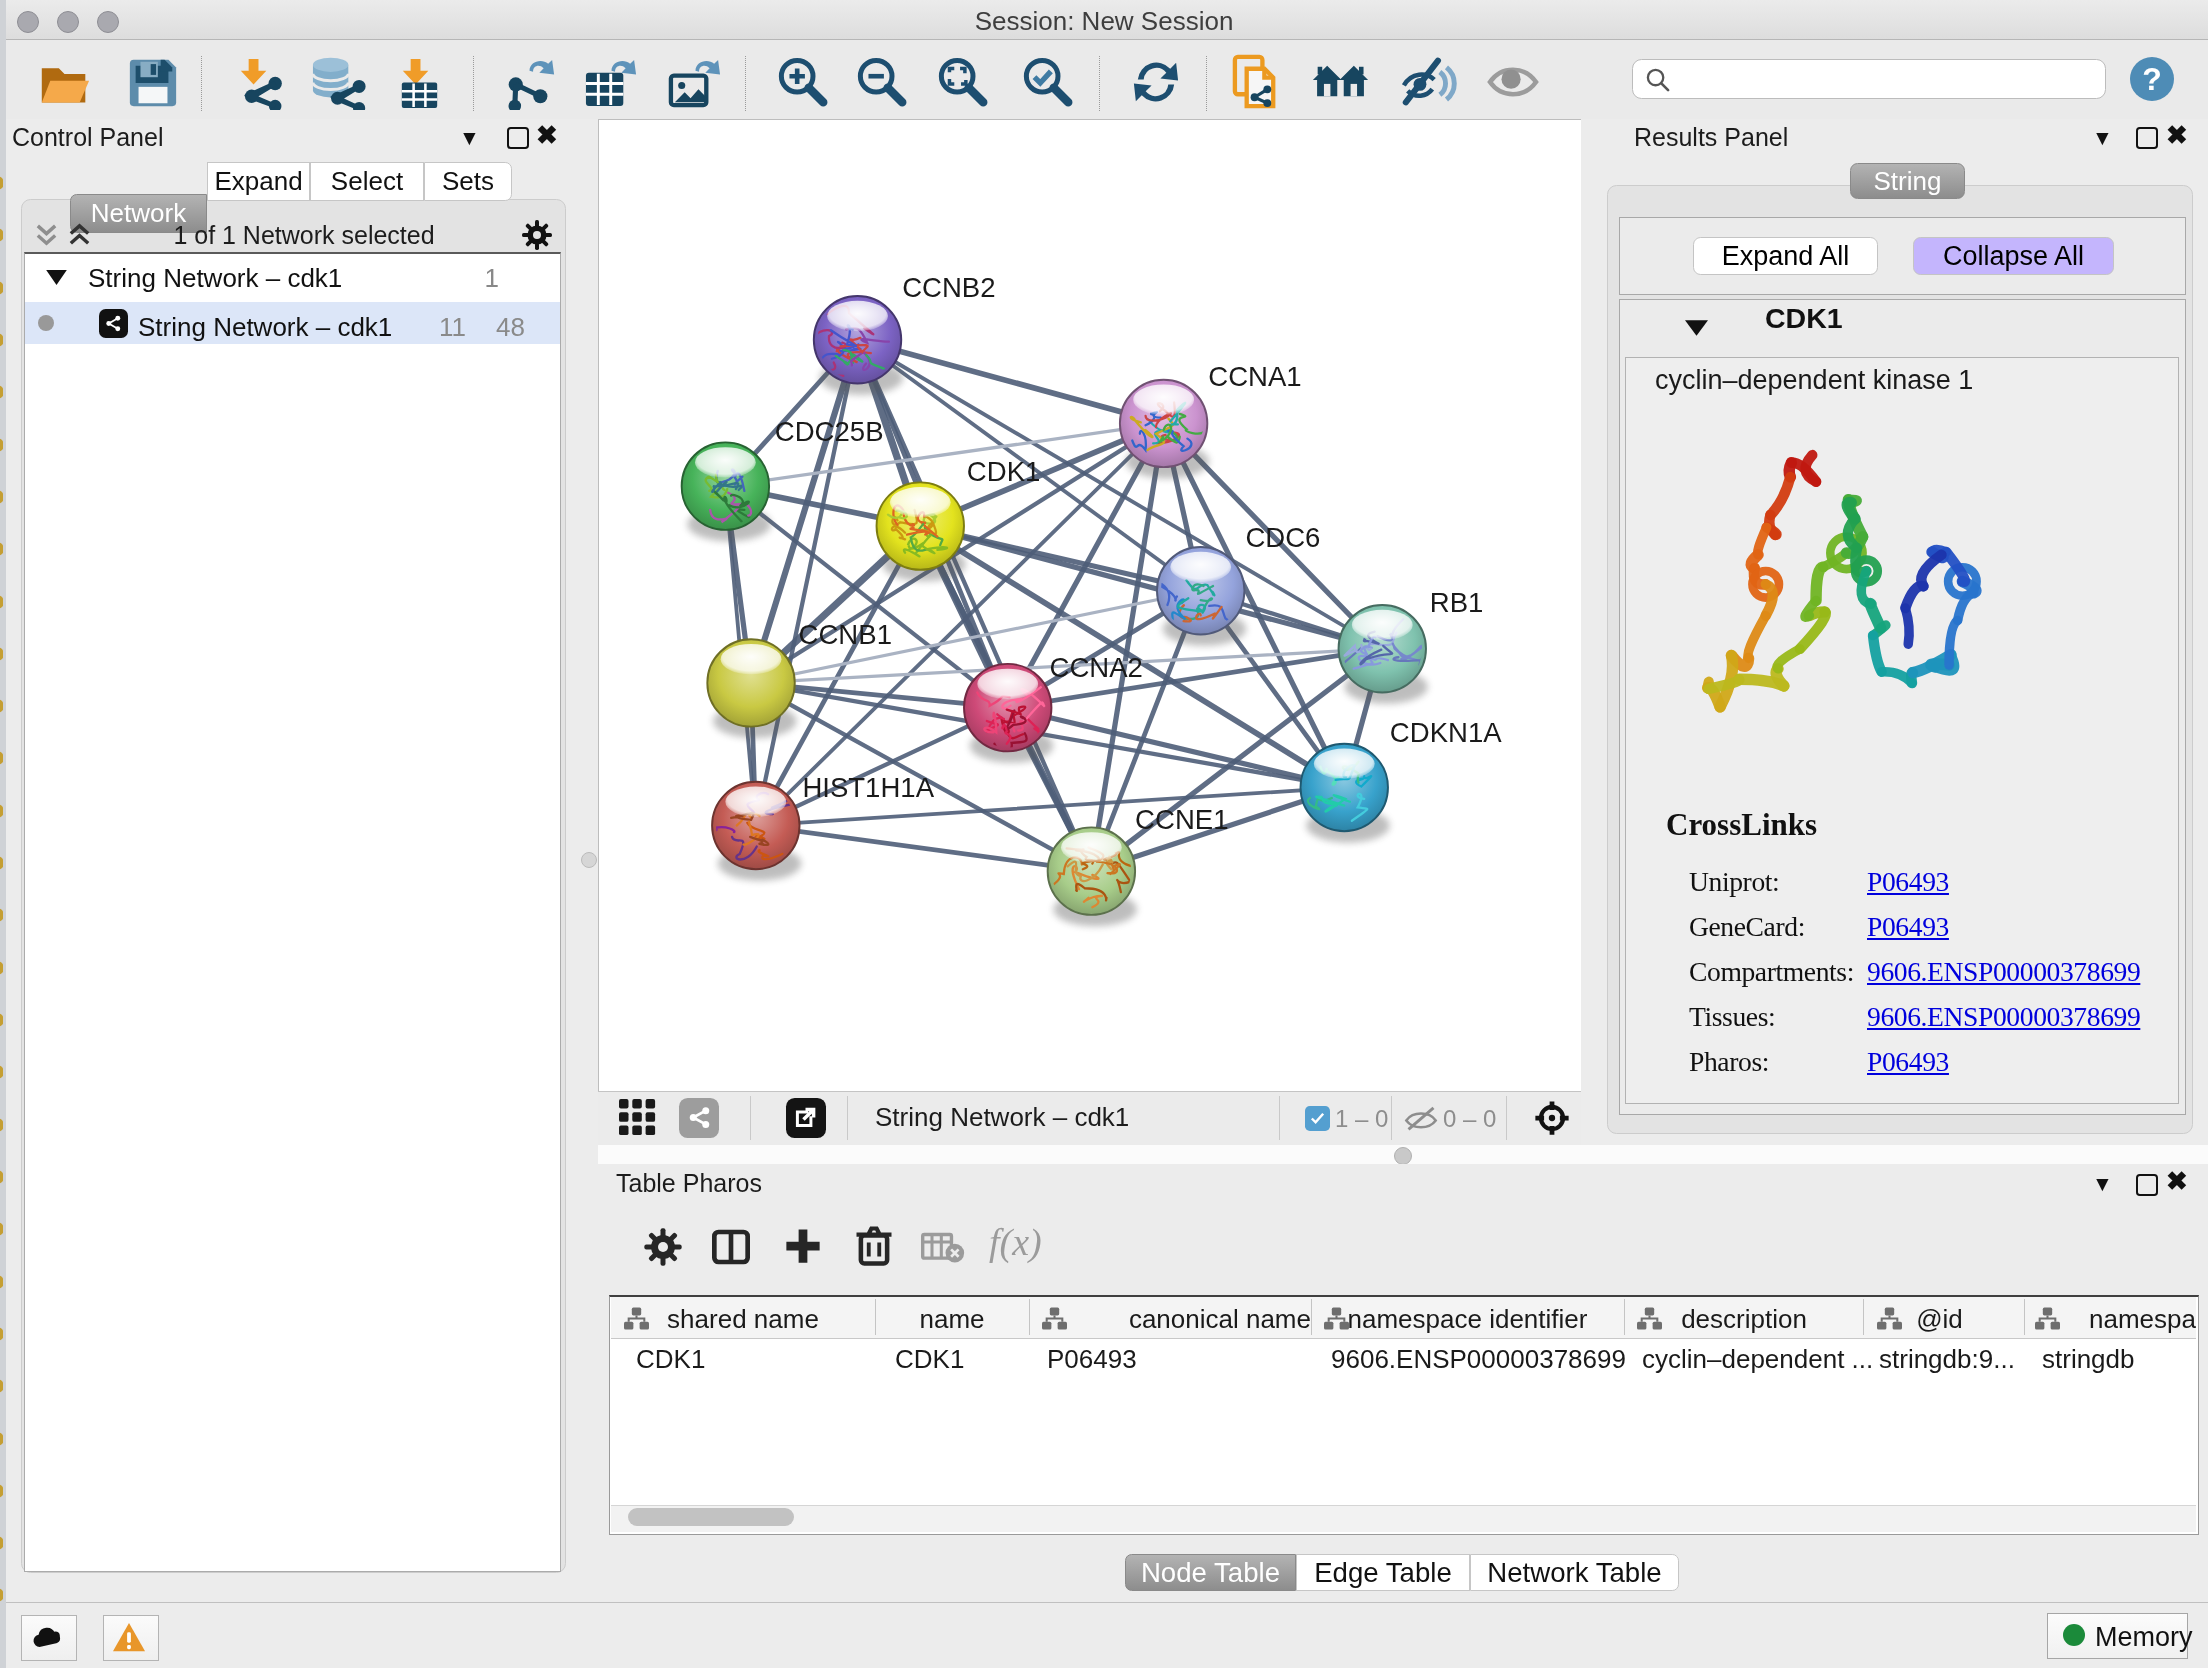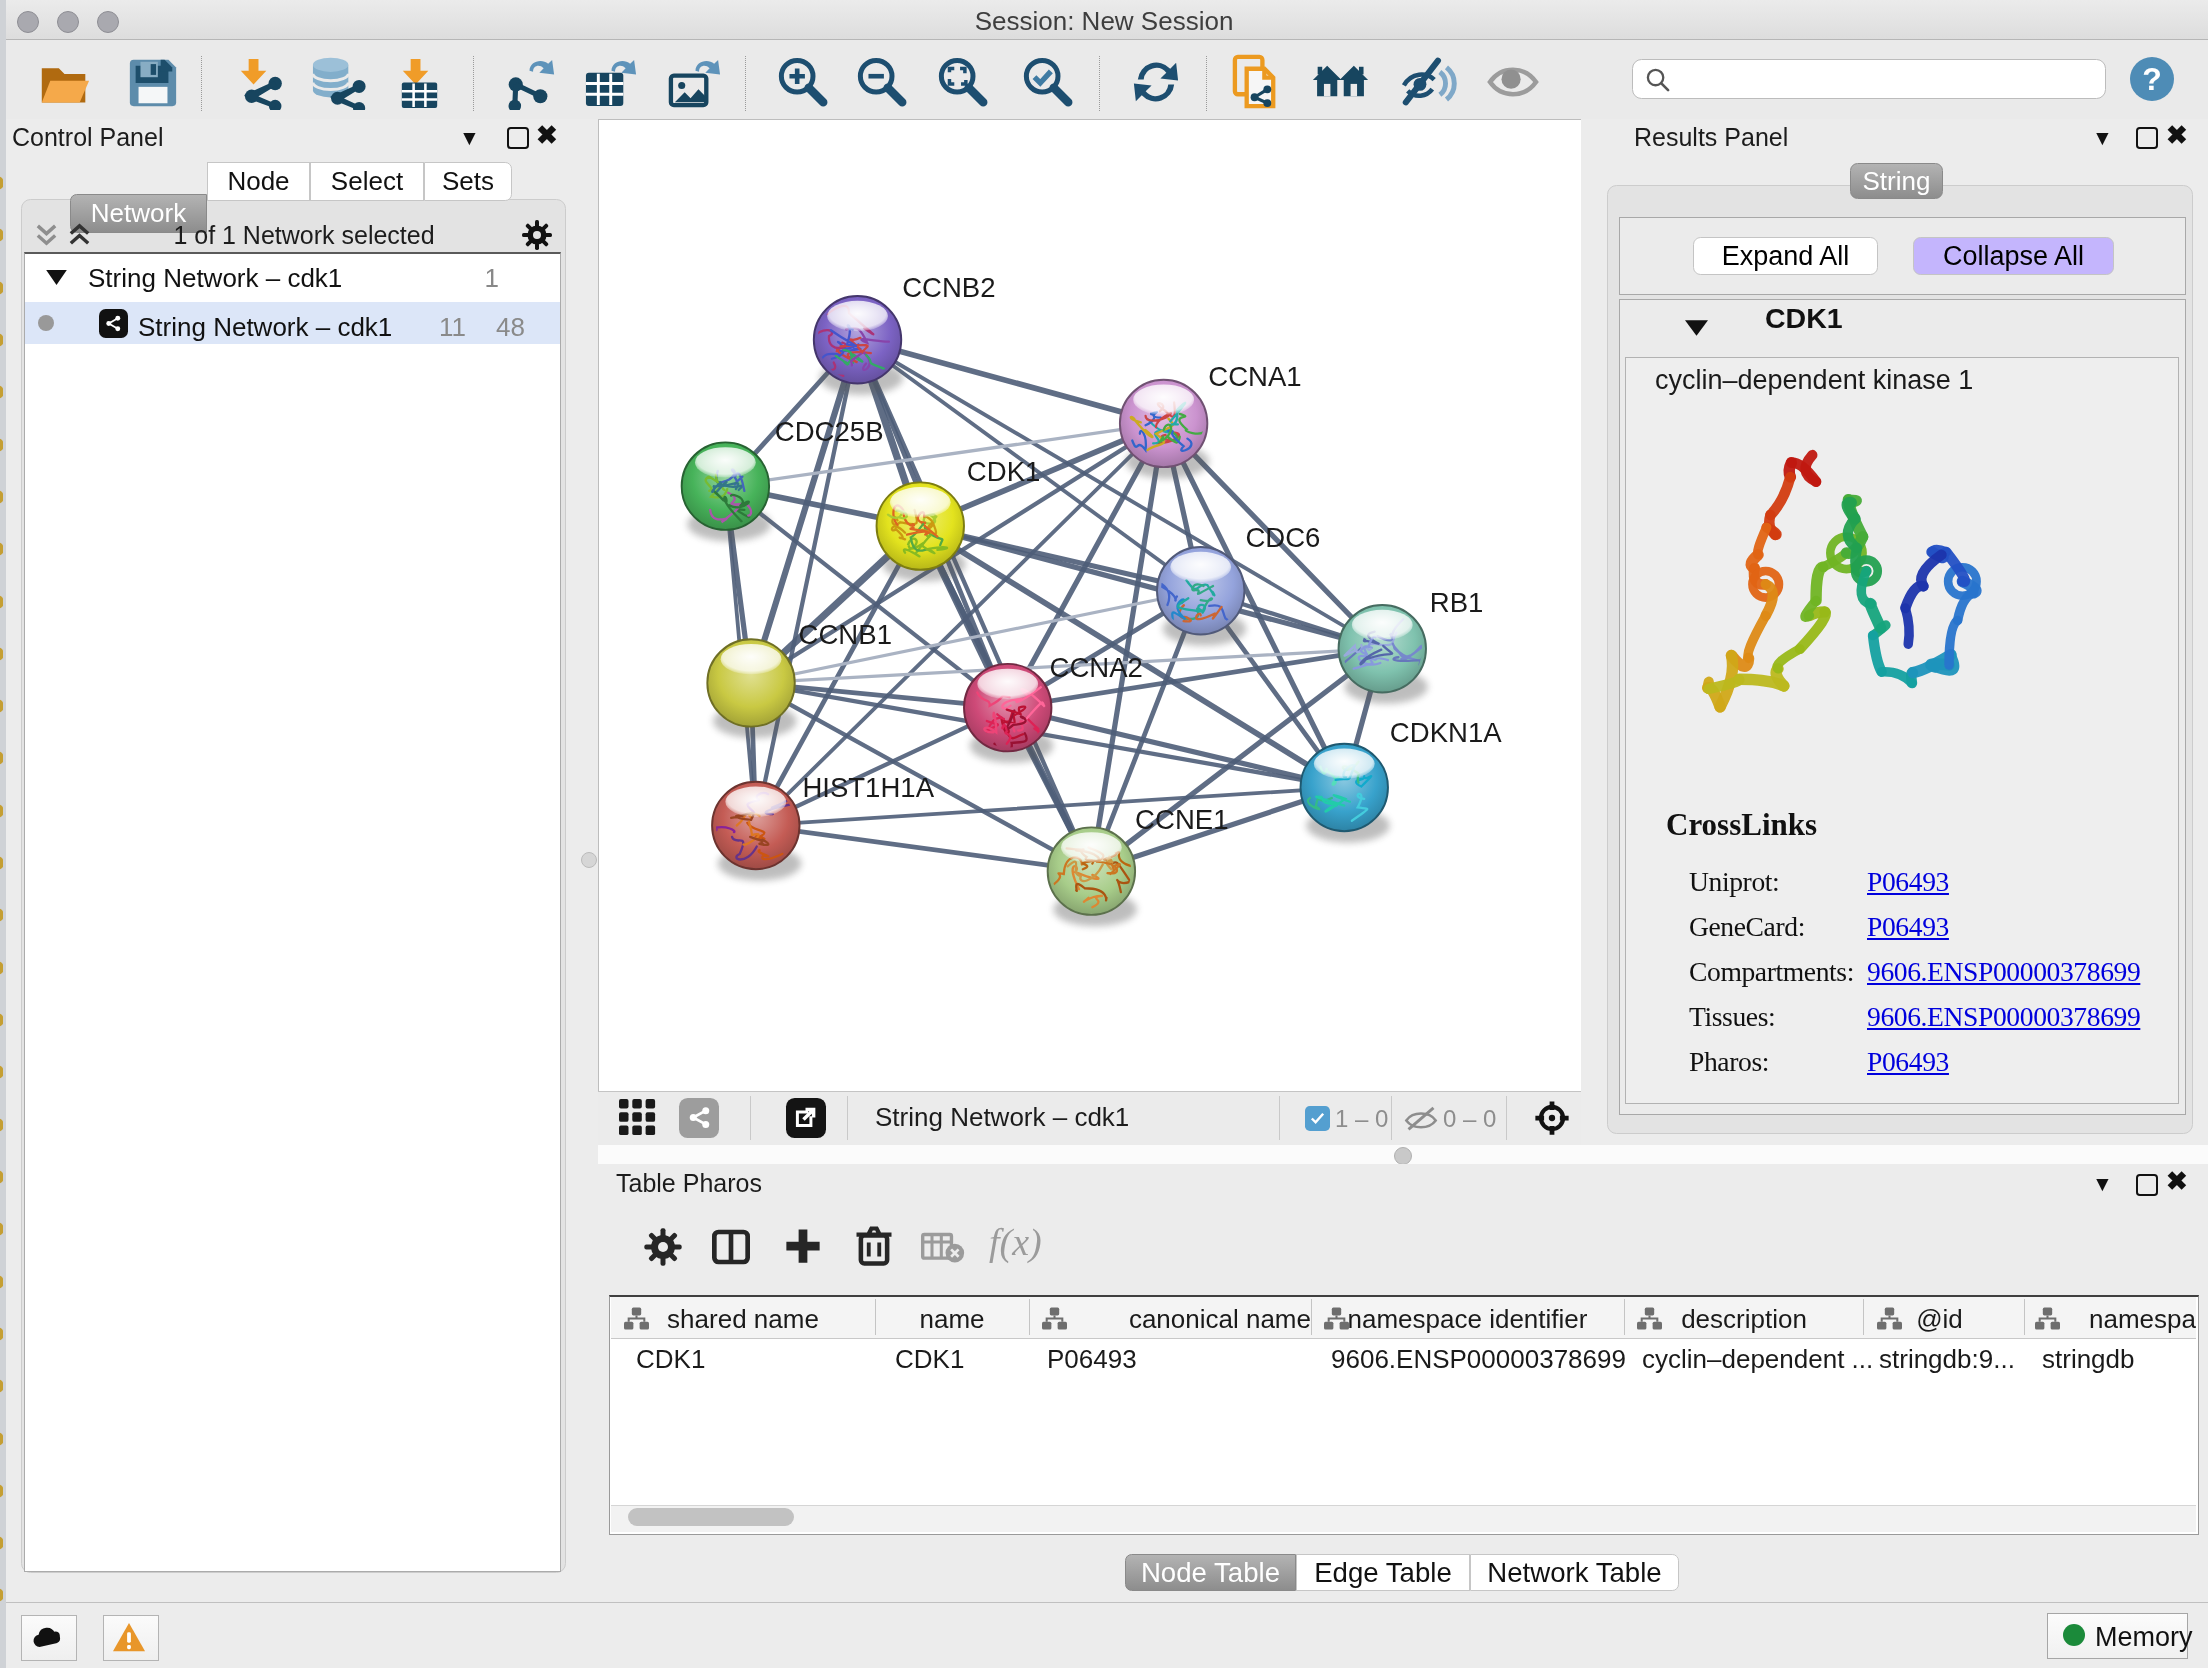--- a/index.html
+++ b/index.html
@@ -216,21 +216,21 @@
 
 <div class="abs" id="controlpanel" style="left:5.7px;top:119px;width:563px;height:1482px;background:#ececec;"></div>
 <div class="abs ptitle" style="left:12px;top:123px;">Control Panel</div>
 <div class="abs tri" style="left:459px;top:126px;">▼</div>
 <div class="abs sqbtn" style="left:507px;top:127px;"></div>
 <div class="abs xbtn" style="left:536px;top:120px;">✖</div>
 
 <div class="abs" style="left:21px;top:199px;width:543px;height:1372px;background:#e3e3e3;border:1px solid #cccccc;border-radius:9.5px;"></div>
 
 <div class="abs tabbtn graybtn" style="left:70px;top:162px;width:137px;height:39px;border-radius:6.7px 0 0 6.7px;border:1px solid #8a8a8a;margin-top:32px;">Network</div>
-<div class="abs tabbtn whitebtn" style="left:207px;top:162px;width:103px;height:39px;border:1px solid #c6c6c6;">Node</div>
+<div class="abs tabbtn whitebtn" style="left:207px;top:162px;width:103px;height:39px;border:1px solid #c6c6c6;">Expand</div>
 <div class="abs tabbtn whitebtn" style="left:310px;top:162px;width:114px;height:39px;border:1px solid #c6c6c6;">Select</div>
 <div class="abs tabbtn whitebtn" style="left:424px;top:162px;width:88px;height:39px;border-radius:0 6.7px 6.7px 0;border:1px solid #c6c6c6;">Sets</div>
 
 <svg class="abs" style="left:34px;top:222px;" width="25" height="27" viewBox="0 0 13 14">
 <path d="M2 2 L6.5 6 L11 2 M2 7 L6.5 11 L11 7" fill="none" stroke="#8e8e8e" stroke-width="1.8"></path>
 </svg>
 <svg class="abs" style="left:67px;top:222px;" width="25" height="27" viewBox="0 0 13 14">
 <path d="M2 6 L6.5 2 L11 6 M2 11 L6.5 7 L11 11" fill="none" stroke="#333" stroke-width="1.8"></path>
 </svg>
 <div class="abs" style="left:114px;top:221px;width:380px;text-align:center;font-size:25px;color:#1c1c1c;">1 of 1 Network selected</div>
@@ -657,21 +657,21 @@
 <div class="abs" style="left:1394px;top:1147px;width:16px;height:16px;border-radius:50%;background:#c9c9c9;border:1px solid #b0b0b0;"></div>
 
 <div class="abs" id="resultspanel" style="left:1581px;top:119px;width:628px;height:1026px;background:#ececec;"></div>
 <div class="abs ptitle" style="left:1622px;top:123px;margin-left:12px;">Results Panel</div>
 <div class="abs tri" style="left:2092px;top:126px;">▼</div>
 <div class="abs sqbtn" style="left:2136px;top:127px;"></div>
 <div class="abs xbtn" style="left:2166px;top:120px;">✖</div>
 
 <div class="abs" style="left:1607px;top:185px;width:584px;height:947px;background:#e3e3e3;border:1px solid #cccccc;border-radius:9.5px;"></div>
 
-<div class="abs tabbtn graybtn" style="left:1850px;top:163px;width:93px;height:36px;border-radius:7.6px;border:1px solid #8a8a8a;">String</div>
+<div class="abs tabbtn graybtn" style="left:1850px;top:163px;width:115px;height:36px;border-radius:7.6px;border:1px solid #8a8a8a;">String</div>
 
 <div class="abs" style="left:1619px;top:217px;width:565px;height:76px;background:#ebebeb;border:1px solid #a8a8a8;"></div>
 <div class="abs tabbtn" style="left:1693px;top:237px;width:185px;height:38px;background:#fff;border:1px solid #c4c4c4;border-radius:7.6px;font-size:27px;">Expand All</div>
 <div class="abs tabbtn" style="left:1913px;top:237px;width:201px;height:38px;background:#c4b5fd;border:1px solid #c4c4c4;border-radius:7.6px;font-size:27px;">Collapse All</div>
 
 <div class="abs" style="left:1619px;top:299px;width:565px;height:814px;background:#ebebeb;border:1px solid #a8a8a8;"></div>
 <svg class="abs" style="left:1685px;top:320px;" width="23" height="16" viewBox="0 0 12 8">
     <path d="M0 0 h12 l-6 8 Z" fill="#111"></path>
   </svg>
 <div class="abs" style="left:1765px;top:302px;font-size:28.5px;font-weight:bold;color:#111;">CDK1</div>

